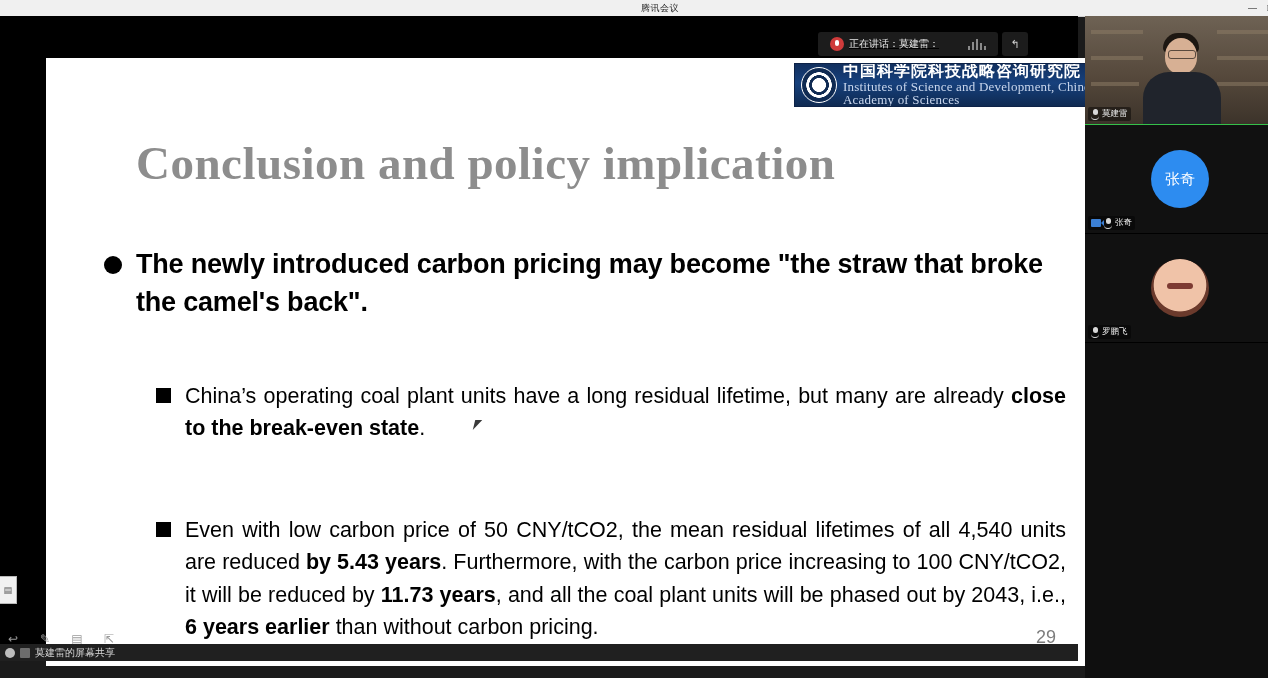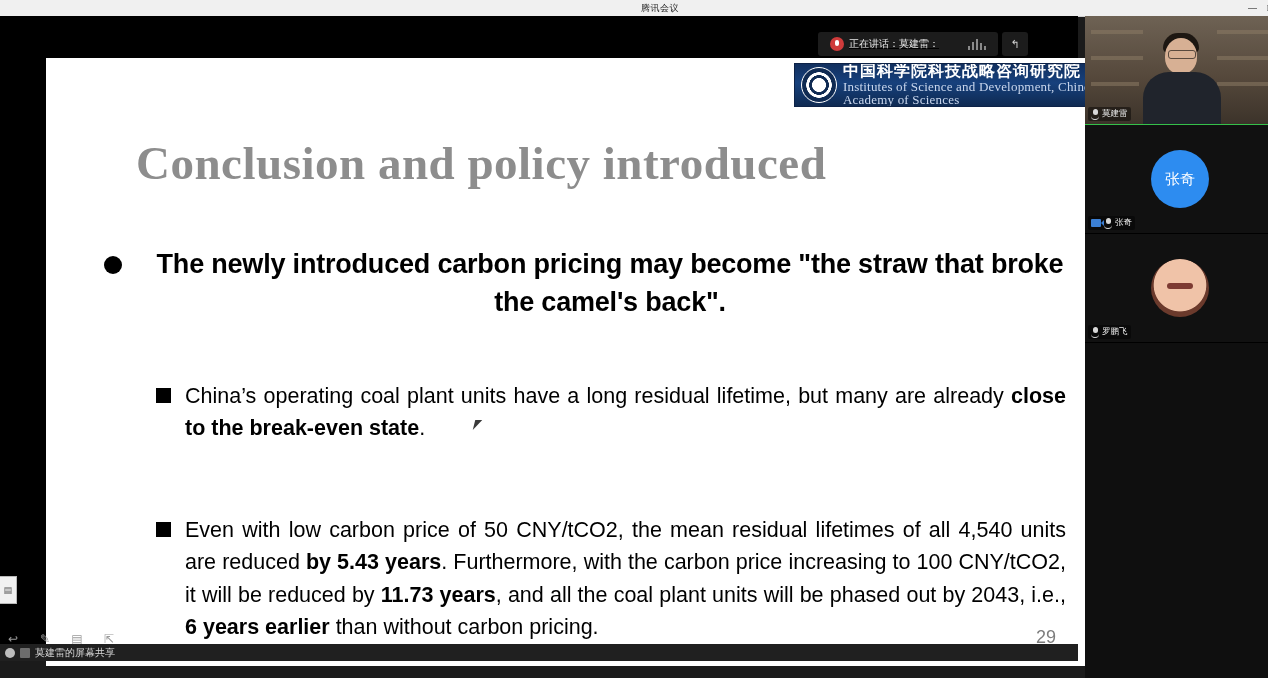--- a/index.html
+++ b/index.html
@@ -186,21 +186,20 @@
     border-radius: 50%;
     margin-top: 10px;
     flex: none;
   }
   .bullet1 .txt {
     font-size: 27px;
     font-weight: bold;
     color: #000;
     line-height: 1.4;
     letter-spacing: -.2px;
-    text-align: center;
   }
 
   .sub {
     position: absolute;
     left: 110px;
     width: 910px;
     display: flex;
     gap: 14px;
   }
   .sub .sq {
@@ -514,21 +513,21 @@
     <div class="slide">
 
       <div class="logo">
         <span class="emblem"></span>
         <span class="ltext">
           <div class="cn">中国科学院科技战略咨询研究院</div>
           <div class="en">Institutes of Science and Development, Chinese Academy of Sciences</div>
         </span>
       </div>
 
-      <div class="slide-title">Conclusion and policy introduced</div>
+      <div class="slide-title">Conclusion and policy implication</div>
 
       <div class="bullet1">
         <span class="dot"></span>
         <span class="txt">The newly introduced carbon pricing may become "the straw that broke the camel's back".</span>
       </div>
 
       <div class="sub" id="sub1">
         <span class="sq"></span>
         <span class="txt" id="sub1-text"><span>China’s operating coal plant units have a long residual lifetime, but many are already </span><b>close to the break-even state</b><span>.</span></span>
       </div>

